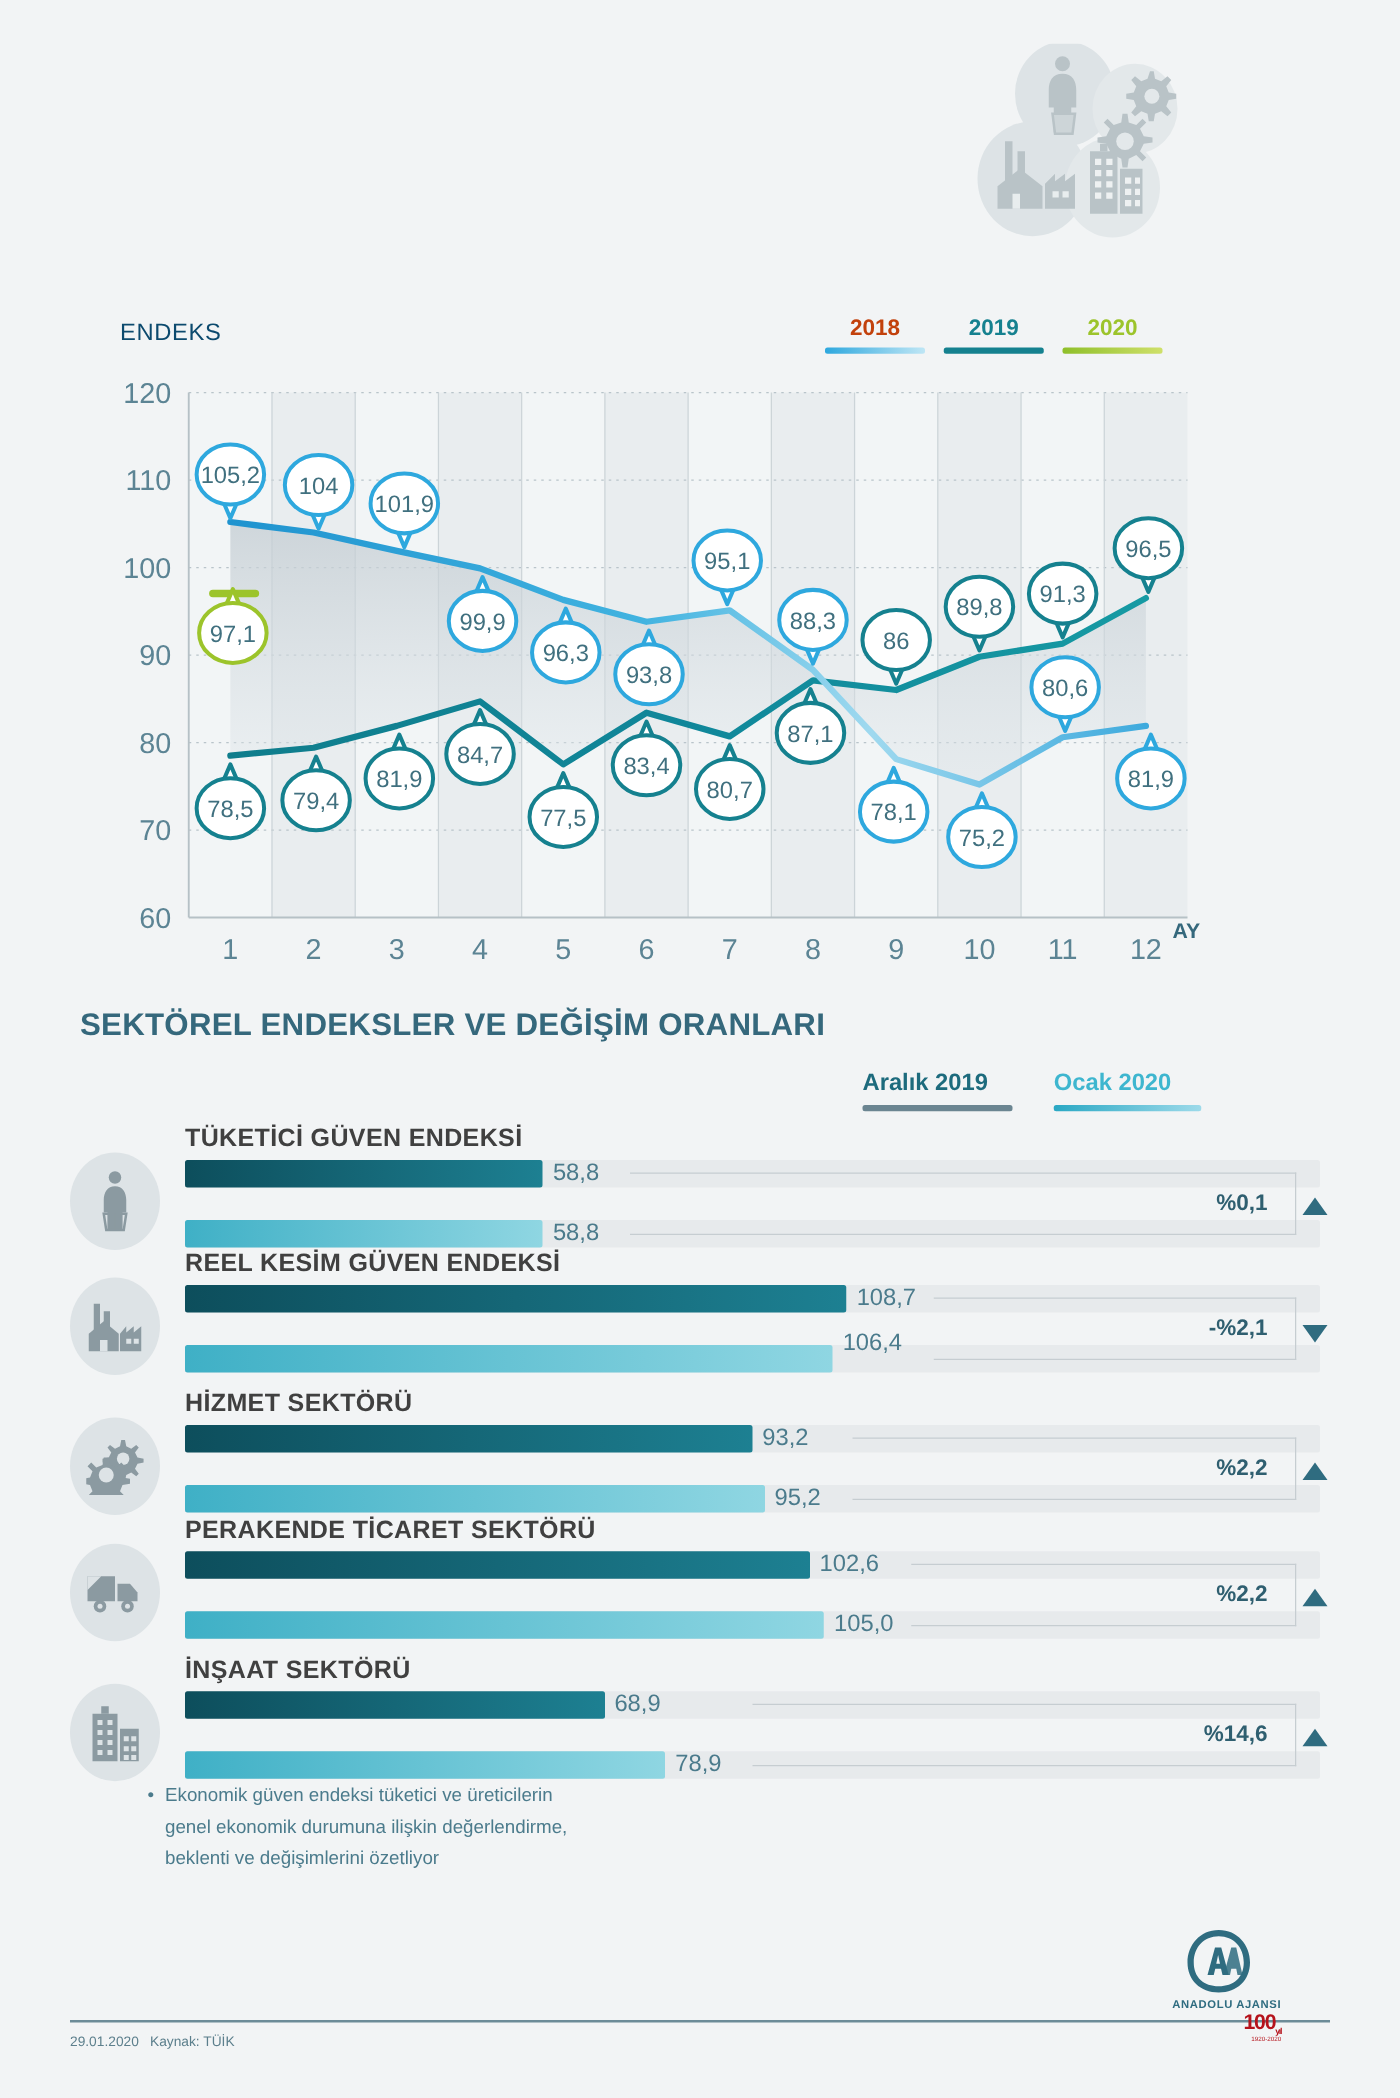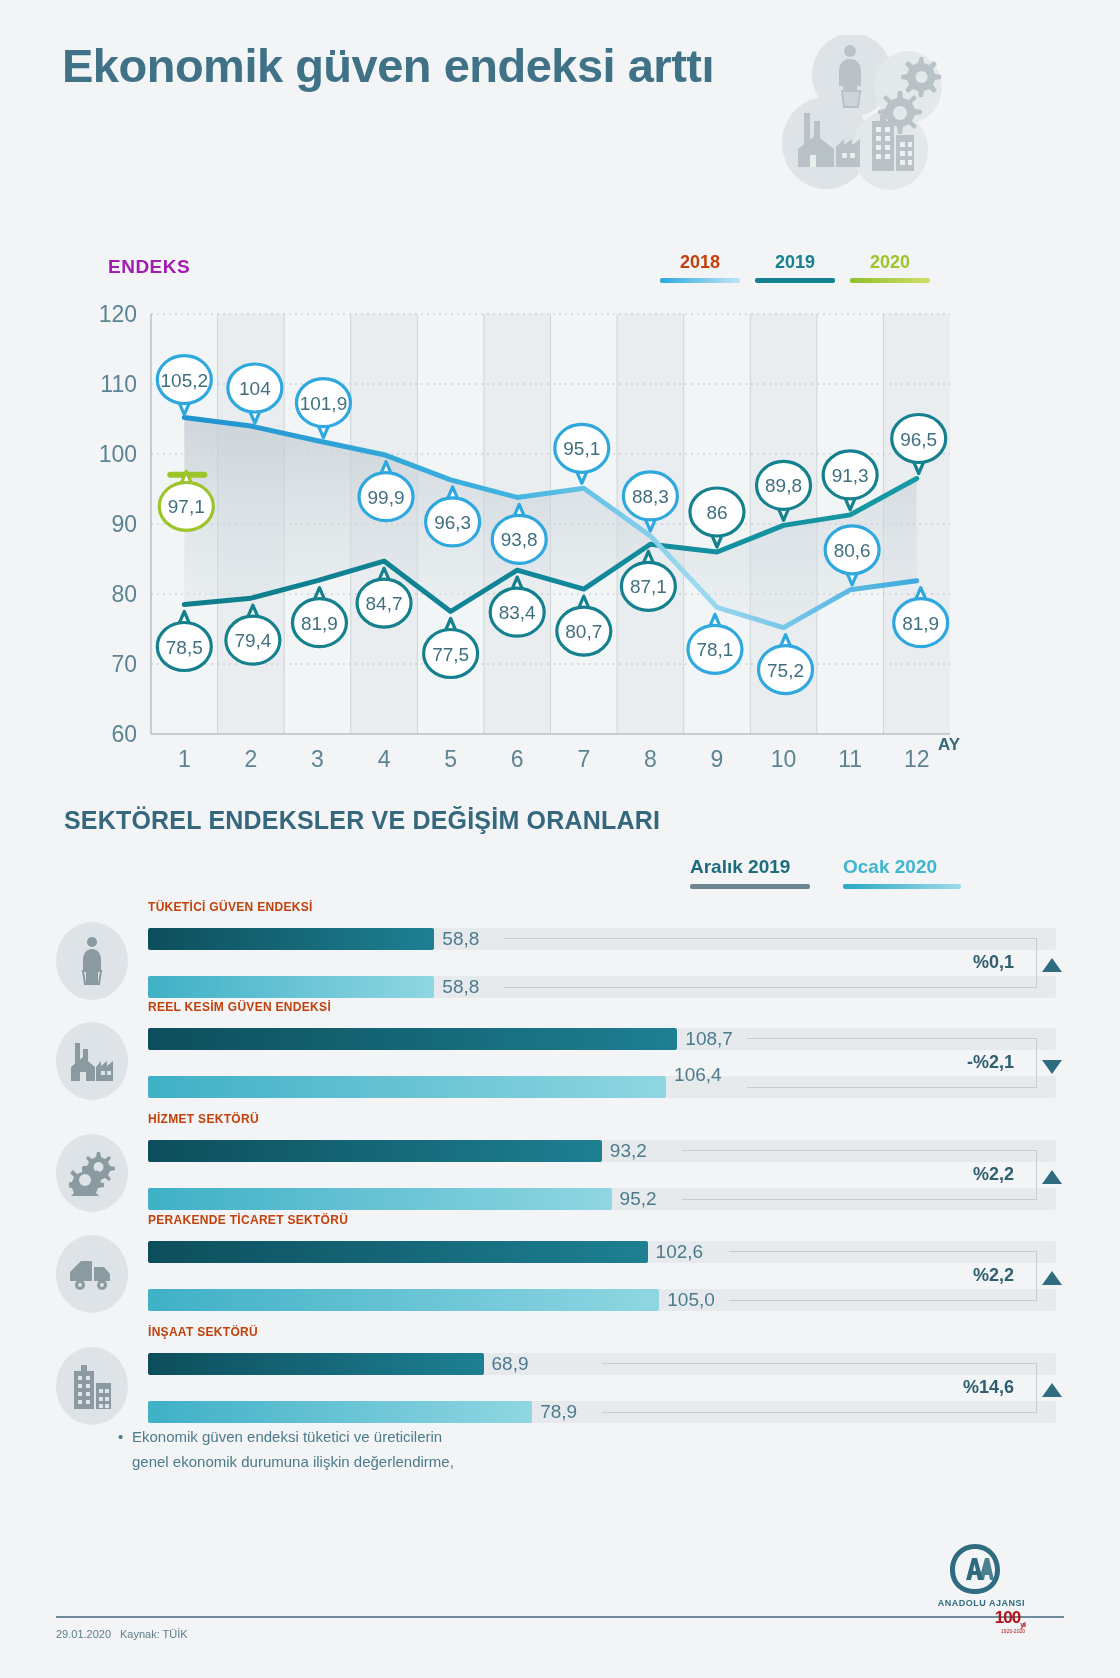--- a/index.html
+++ b/index.html
@@ -27,22 +27,22 @@
   .header-art{position:absolute;left:780px;top:35px;width:180px;height:160px;}
 
   
   .sec-title{
     position:absolute;left:64px;top:200px;
     font-size:25px;font-weight:bold;color:#35687c;letter-spacing:.2px;
   }
   .sec-title .light{font-weight:400;color:#5e8a99;}
 
   .endeks-label{
-    position:absolute;left:108px;top:256px;
-    font-size:19px;font-weight:bold;color:#a21caf;letter-spacing:.5px;
+    position:absolute;left:96px;top:256px;
+    font-size:19px;font-weight:normal;color:#0c4a6e;letter-spacing:.5px;
   }
 
   .legend{position:absolute;top:252px;left:660px;width:280px;height:34px;}
   .legend-item{position:absolute;top:0;text-align:center;font-size:18px;font-weight:bold;}
   .legend-item .bar{display:block;height:5px;margin-top:5px;border-radius:2px;}
 
   .chart{position:absolute;left:96px;top:296px;width:860px;height:485px;}
   .chart svg{display:block;}
 
   .ay-label{
@@ -59,21 +59,21 @@
   .col-head .uline{display:block;height:5px;margin-top:6px;border-radius:2px;}
 
   .srow{position:absolute;left:56px;width:1000px;}
   .srow .icon-wrap{
     position:absolute;left:0;top:22px;width:72px;height:78px;
     background:#dde3e6;border-radius:50%/50%;
     display:flex;align-items:center;justify-content:center;
   }
   .srow .s-name{
     position:absolute;left:92px;top:0;
-    font-size:12px;font-weight:bold;color:#c2410c;letter-spacing:.3px;
+    font-size:20px;font-weight:bold;color:#404040;letter-spacing:.3px;
   }
   .track{
     position:absolute;left:92px;height:22px;background:#e7eaec;border-radius:2px;width:908px;
   }
   .fill{position:absolute;left:0;top:0;height:22px;border-radius:2px;}
   .bval{position:absolute;font-size:19px;color:#4b7b8c;white-space:nowrap;}
   .bracket{position:absolute;border:1px solid #c6cdd1;border-left:none;}
   .pct{position:absolute;font-size:18px;font-weight:bold;color:#2f5f70;white-space:nowrap;text-align:right;}
   .arrow{position:absolute;width:0;height:0;}
   .arrow.up{border-left:10px solid transparent;border-right:10px solid transparent;border-bottom:14px solid #2f6c80;}
@@ -93,21 +93,20 @@
   .aa-100{font-size:17px;font-weight:bold;color:#b5121b;letter-spacing:-1px;}
   .aa-100 sub{font-size:7px;}
   .aa-years{font-size:5px;color:#b5121b;}
 </style>
 </head>
 <body>
 
 <div class="page">
 
   <div class="header">
-    <div class="title">Ekonomik güven endeksi arttı</div>
 
     <svg class="header-art" viewBox="0 0 180 160">
       <ellipse cx="72" cy="40" rx="40" ry="42" fill="#dde3e6"></ellipse>
       <ellipse cx="128" cy="52" rx="34" ry="36" fill="#e3e8ea"></ellipse>
       <ellipse cx="46" cy="108" rx="44" ry="46" fill="#dde3e6"></ellipse>
       <ellipse cx="110" cy="115" rx="38" ry="40" fill="#e3e8ea"></ellipse>
 
       <g fill="#b9c3c7">
         <circle cx="70" cy="16" r="6"></circle>
         <path d="M70 24 c-8 0 -11 6 -11 13 l0 14 4 0 0 20 14 0 0-20 4 0 0-14 c0-7 -3-13 -11-13z"></path>
@@ -518,20 +517,21 @@
         <div class="bracket" style="left:546.2086956521739px;top:38px;width:433.7913043478261px;height:48px;"></div>
         <div class="pct" style="left:848px;top:52px;width:110px;">%14,6</div>
         <div class="arrow up" style="left:986px;top:58px;"></div>
       </div>
     </div>
 
   <div class="note">
     <span class="dot">•</span>
     <div>Ekonomik güven endeksi tüketici ve üreticilerin</div>
     <div>genel ekonomik durumuna ilişkin değerlendirme,</div>
+    <div>beklenti ve değişimlerini özetliyor</div>
   </div>
 
   <div class="rule"></div>
   <div class="foot-date">29.01.2020</div>
   <div class="foot-src">Kaynak: TÜİK</div>
 
   <div class="aa-logo">
     <svg width="58" height="58" viewBox="0 0 58 58" style="display:block;margin:0 auto;">
       <path d="M29 4 C14 4 4 16 4 30 C4 44 14 54 29 54 C44 54 54 44 54 30 C54 16 44 4 29 4 Z M29 9 C41 9 49 18 49 30 C49 42 41 49 29 49 C17 49 9 42 9 30 C9 18 17 9 29 9 Z" fill="#2f6c80"></path>
       <path d="M20 40 L26 18 L31 18 L37 40 L32 40 L30.8 35 L26.2 35 L25 40 Z M27 31 L30 31 L28.5 24 Z" fill="#2f6c80"></path>

